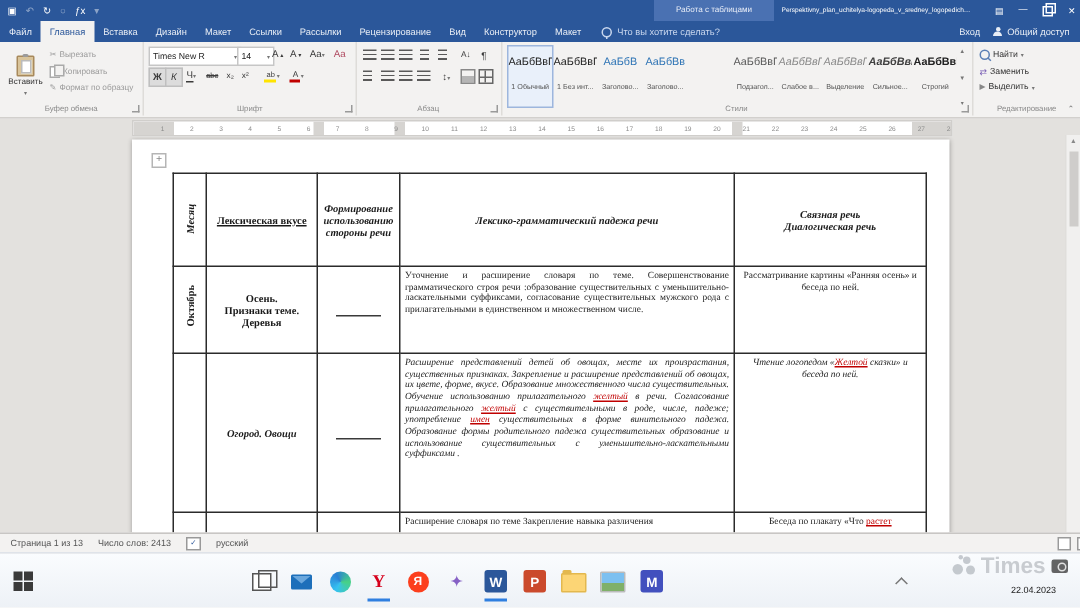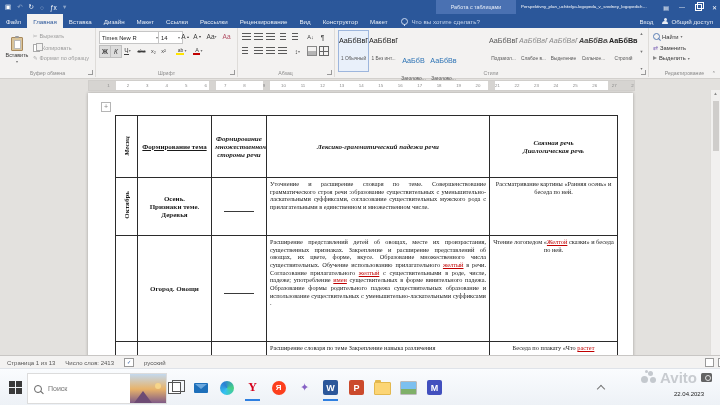--- a/index.html
+++ b/index.html
@@ -63,21 +63,21 @@
  repeating-linear-gradient(to bottom,#595959 0 1px,transparent 1px 3px) left/6px 8px no-repeat;}
 .bord-ic{width:8px;height:8px;border:1px solid #666;background:
  linear-gradient(#666,#666) center/8px 1px no-repeat,
  linear-gradient(#666,#666) center/1px 8px no-repeat;}
 .shade-ic{width:8px;height:8px;border:1px solid #888;background:linear-gradient(transparent 50%,#b5b5b5 50%);}
 .g-styles{left:334px;width:314px;}
 .stylecard{position:absolute;top:2px;width:29px;height:40px;border:1px solid transparent;text-align:center;}
 .stylecard.sel{border-color:#9db6dd;background:#e9f0fa;}
 .sprev{font-size:7.2px;line-height:20px;height:20px;white-space:nowrap;overflow:hidden;color:#222;}
 .sprev.big{font-size:12px;}
-.sprev.c-head{color:#2e74b5;margin-top:20px;}
+.sprev.c-head{color:#2e74b5;}
 .sprev.c-sub{color:#595959;}
 .sprev.c-dim{color:#8a8a8a;font-style:italic;}
 .sprev.c-str{color:#404040;font-style:italic;font-weight:bold;}
 .sprev.c-bold{font-weight:bold;}
 .sname{font-size:4.8px;color:#555;margin-top:5px;white-space:nowrap;overflow:hidden;}
 .sscroll{position:absolute;right:3px;top:3px;width:7px;height:40px;display:flex;flex-direction:column;justify-content:space-between;align-items:center;font-size:4px;color:#777;}
 .g-edit{left:649px;width:71px;border-right:none;}
 .edrow{position:absolute;left:4px;display:flex;align-items:center;gap:2px;font-size:5.8px;color:#333;white-space:nowrap;}
 .ed1{top:5px;}.ed2{top:16px;}.ed3{top:27px;}
 .magico{width:5px;height:5px;border:1px solid #5b7fb5;border-radius:50%;position:relative;flex:none;}
@@ -92,21 +92,21 @@
 .rzone{position:absolute;top:0;bottom:0;background:#d6d4d1;}
 .rnums{position:absolute;left:0;top:0;width:545px;height:9px;display:flex;padding-left:9.7px;font-size:4.4px;color:#8a8a8a;}
 .rn{width:19.46px;flex:none;text-align:center;line-height:9px;}
 
 
 .docarea{position:absolute;left:0;top:90px;width:720px;height:265px;background:#e3e1de;overflow:hidden;z-index:1;}
 .page{position:absolute;left:88px;top:3px;width:545px;height:420px;background:#fff;box-shadow:0 0 3px rgba(0,0,0,.3);}
 .tbl-handle{position:absolute;left:13px;top:9px;width:8px;height:8px;border:1px solid #b5b5b5;background:#fff;color:#888;font-size:7px;line-height:7px;text-align:center;}
 .doc-table{position:absolute;left:27px;top:22px;width:502px;border-collapse:collapse;table-layout:fixed;font-family:"Liberation Serif",serif;color:#1a1a1a;}
 .doc-table td,.doc-table th{border:1px solid #2b2b2b;overflow:hidden;padding:2px 3px;}
-.hr0{height:62px;}.hr1{height:58px;}.hr2{height:106px;}.hr3{height:46px;}
+.hr0{height:62px;}.hr1{height:58px;}.hr2{height:106px;font-style:italic;}.hr3{height:46px;}
 .doc-table th{font-size:7px;text-align:center;vertical-align:middle;font-weight:bold;}
 .hdr-it{font-style:italic;}
 .hdr-topic{text-decoration:underline;}
 .pre{white-space:pre-line;}
 .c-month{text-align:center;vertical-align:middle;}
 .vtext{writing-mode:vertical-rl;transform:rotate(180deg);font-weight:bold;display:inline-block;font-size:7px;}
 .vtext.it{font-style:italic;}
 .cell-topic{font-size:7px;font-weight:bold;text-align:center;vertical-align:middle;}
 .cell-phon{text-align:center;vertical-align:middle;}
 .blankline{display:inline-block;width:30px;height:1px;background:#3a3a3a;}
@@ -460,22 +460,22 @@
         <colgroup>
           <col style="width:22px;">
             <col style="width:74px;">
             <col style="width:55px;">
             <col style="width:223px;">
             <col style="width:128px;">
         </colgroup>
         <tbody>
             <tr class="hr0">
           <th class="c-month"><span class="vtext it">Месяц</span></th>
-          <th><span class="hdr-topic">Формирование тема</span></th>
-          <th><span class="hdr-it pre">Формирование множественном стороны речи</span></th>
+          <th><span class="hdr-topic">Лексическая вкусе</span></th>
+          <th><span class="hdr-it pre">Формирование использованию стороны речи</span></th>
           <th><span class="hdr-it">Лексико-грамматический падежа речи</span></th>
           <th><span class="hdr-it pre">Связная речь
 Диалогическая речь</span></th>
         </tr>
         <tr class="hr1">
           <td class="c-month"><span class="vtext">Октябрь</span></td>
           <td class="cell-topic pre">Осень.
 Признаки теме.
 Деревья</td>
           <td class="cell-phon"><span class="blankline"></span></td>
@@ -517,25 +517,20 @@
     </span>
   </div>
 
   <div class="taskbar">
     <div class="start">
         <i></i>
         <i></i>
         <i></i>
         <i></i>
       </div>
-    <div class="tsearch">
-      <span class="magico2"></span>
-      <input readonly="" placeholder="Поиск" style="">
-      <span class="widgetimg"></span>
-    </div>
     <div class="tview"></div>
     <div class="apps">
       <div class="app">
           <span class="ic-mail"></span>
         </div>
       <div class="app">
           <span class="ic-edge"></span>
         </div>
       <div class="app active">
           <span class="ic-ytext">Y</span>
@@ -564,18 +559,18 @@
     </div>
     <div class="tray-chev"></div>
     <div class="tray-date">22.04.2023</div>
     <div class="wm">
       <span class="wmdots">
           <i class="wmd1"></i>
           <i class="wmd2"></i>
           <i class="wmd3"></i>
           <i class="wmd4"></i>
         </span>
-      <span class="wmtext">Avito</span>
+      <span class="wmtext">Times</span>
       <span class="wmcam"></span>
     </div>
   </div>
 
 </div>
 
 </body></html>

